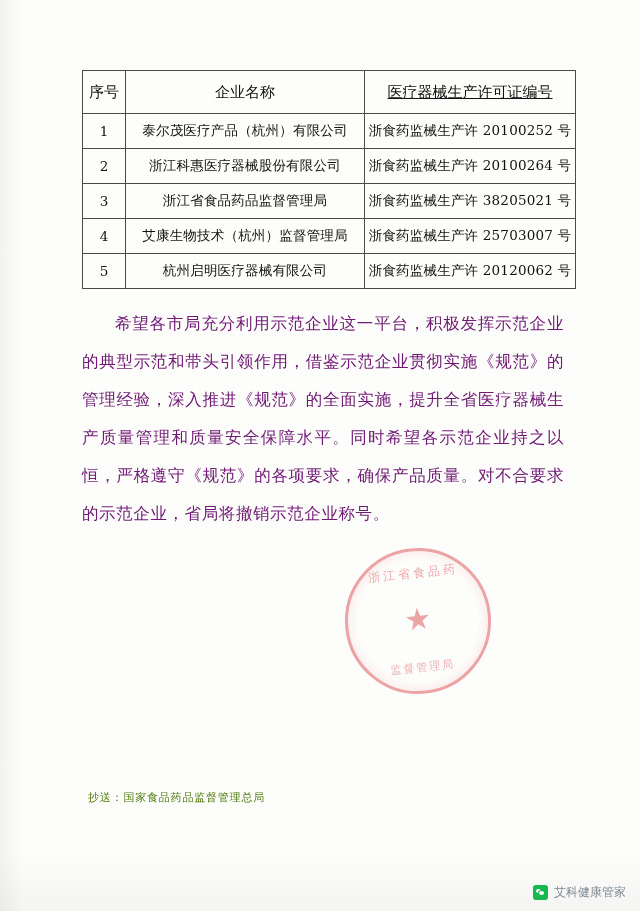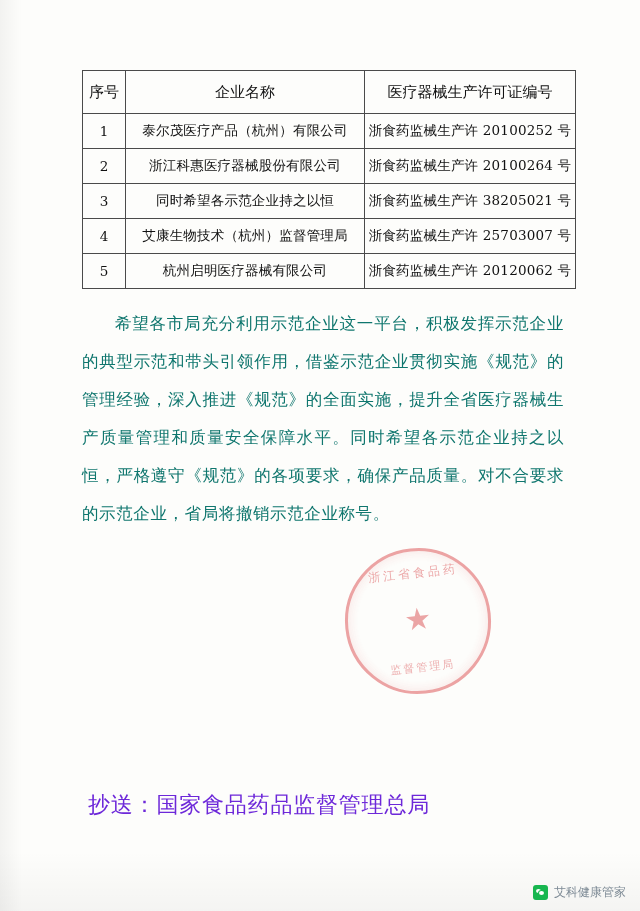--- a/index.html
+++ b/index.html
@@ -48,34 +48,34 @@
     font-size: 15px;
     font-weight: normal;
   }
   table.doc-table tbody td {
     height: 34px;
     font-size: 13.5px;
     font-weight: normal;
   }
   .col-idx { width: 42px; }
   .col-name { width: 238px; }
-  .col-lic { width: 210px; }
+  .col-lic { width: 210px; text-decoration: underline; }
   .cell-idx { font-size: 13px; }
   .cell-name { letter-spacing: 0.2px; }
   .cell-lic { letter-spacing: 0.2px; }
 
   
   .body-text {
     position: absolute;
     left: 82px;
     top: 305px;
     width: 482px;
     font-size: 16.5px;
     line-height: 38px;
-    color: #0f766e;
+    color: #701a75;
     text-align: justify;
     text-justify: inter-ideograph;
     letter-spacing: 0.6px;
   }
   .body-text p {
     margin: 0;
     text-indent: 2em;
   }
 
   
@@ -142,22 +142,22 @@
     font-size: 11px;
     color: rgba(214, 58, 62, 0.55);
     letter-spacing: 2px;
   }
 
   
   .cc-line {
     position: absolute;
     left: 88px;
     top: 790px;
-    font-size: 22px;
-    color: #6d28d9;
+    font-size: 11px;
+    color: #4d7c0f;
     letter-spacing: 0.8px;
   }
 
   
   .footer-mark {
     position: absolute;
     right: 14px;
     bottom: 10px;
     display: flex;
     align-items: center;
@@ -234,21 +234,21 @@
           <td class="cell-name">泰尔茂医疗产品（杭州）有限公司</td>
           <td class="cell-lic">浙食药监械生产许 20100252 号</td>
         </tr>
         <tr>
           <td class="cell-idx">2</td>
           <td class="cell-name">浙江科惠医疗器械股份有限公司</td>
           <td class="cell-lic">浙食药监械生产许 20100264 号</td>
         </tr>
         <tr>
           <td class="cell-idx">3</td>
-          <td class="cell-name">同时希望各示范企业持之以恒</td>
+          <td class="cell-name">浙江省食品药品监督管理局</td>
           <td class="cell-lic">浙食药监械生产许 38205021 号</td>
         </tr>
         <tr>
           <td class="cell-idx">4</td>
           <td class="cell-name">艾康生物技术（杭州）监督管理局</td>
           <td class="cell-lic">浙食药监械生产许 25703007 号</td>
         </tr>
         <tr>
           <td class="cell-idx">5</td>
           <td class="cell-name">杭州启明医疗器械有限公司</td>

